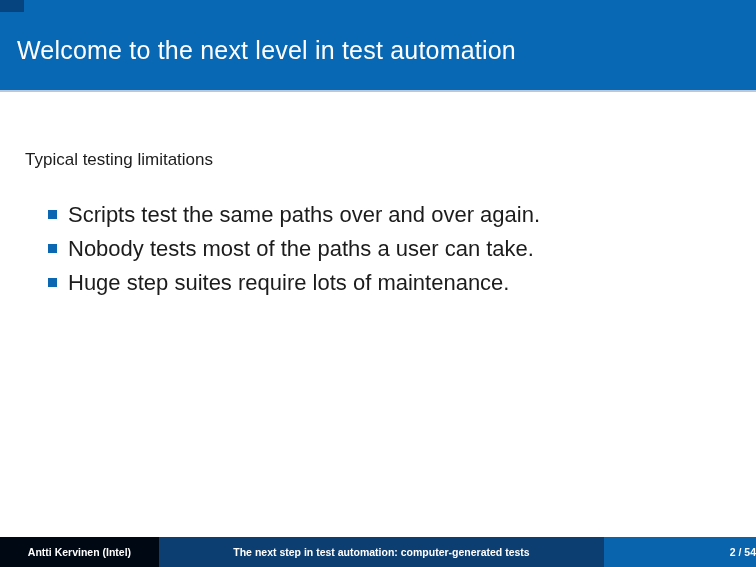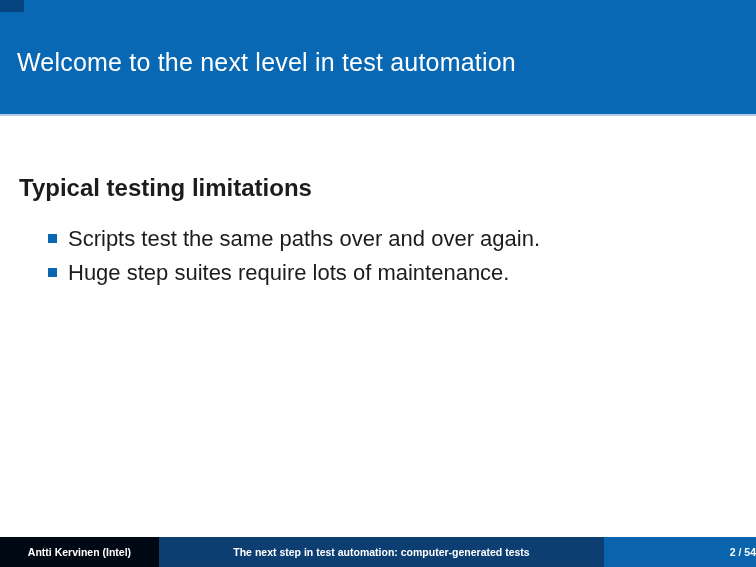--- a/index.html
+++ b/index.html
@@ -17,21 +17,21 @@
   .slide {
     position: absolute;
     inset: 0;
     display: flex;
     flex-direction: column;
     background: #ffffff;
   }
   
   .header {
     position: relative;
-    height: 116px;
+    height: 92px;
     background: var(--header-blue, #0968b3);
     border-bottom: 2px solid var(--separator, #b6c9e0);
     display: flex;
     align-items: center;
     box-sizing: border-box;
   }
   .corner-block {
     position: absolute;
     top: 0;
     left: 0;
@@ -47,25 +47,24 @@
     padding-left: 17px;
     padding-top: 10px;
   }
   
   .body {
     flex: 1;
     position: relative;
   }
   .block-heading {
     position: absolute;
-    left: 19px;
+    left: 25px;
     top: 58px;
-    font-size: 24px;
+    font-size: 17px;
     color: var(--body-text, #1c1c1c);
-    font-weight: bold;
   }
   .bullet-list {
     position: absolute;
     left: 48px;
     top: 112px;
     margin: 0;
     padding: 0;
     list-style: none;
   }
   .bullet-item {
@@ -134,20 +133,24 @@
   <div class="body">
     <div class="block-heading">Typical testing limitations</div>
 
     <ul class="bullet-list">
       <li class="bullet-item">
         <span class="bullet-square"></span>
         <span>Scripts test the same paths over and over again.</span>
       </li>
       <li class="bullet-item">
         <span class="bullet-square"></span>
+        <span>Nobody tests most of the paths a user can take.</span>
+      </li>
+      <li class="bullet-item">
+        <span class="bullet-square"></span>
         <span>Huge step suites require lots of maintenance.</span>
       </li>
     </ul>
   </div>
 
   <div class="footer">
     <div class="footer-author">Antti Kervinen  (Intel)</div>
     <div class="footer-title">The next step in test automation: computer-generated tests</div>
     <div class="footer-page">2 / 54</div>
   </div>

